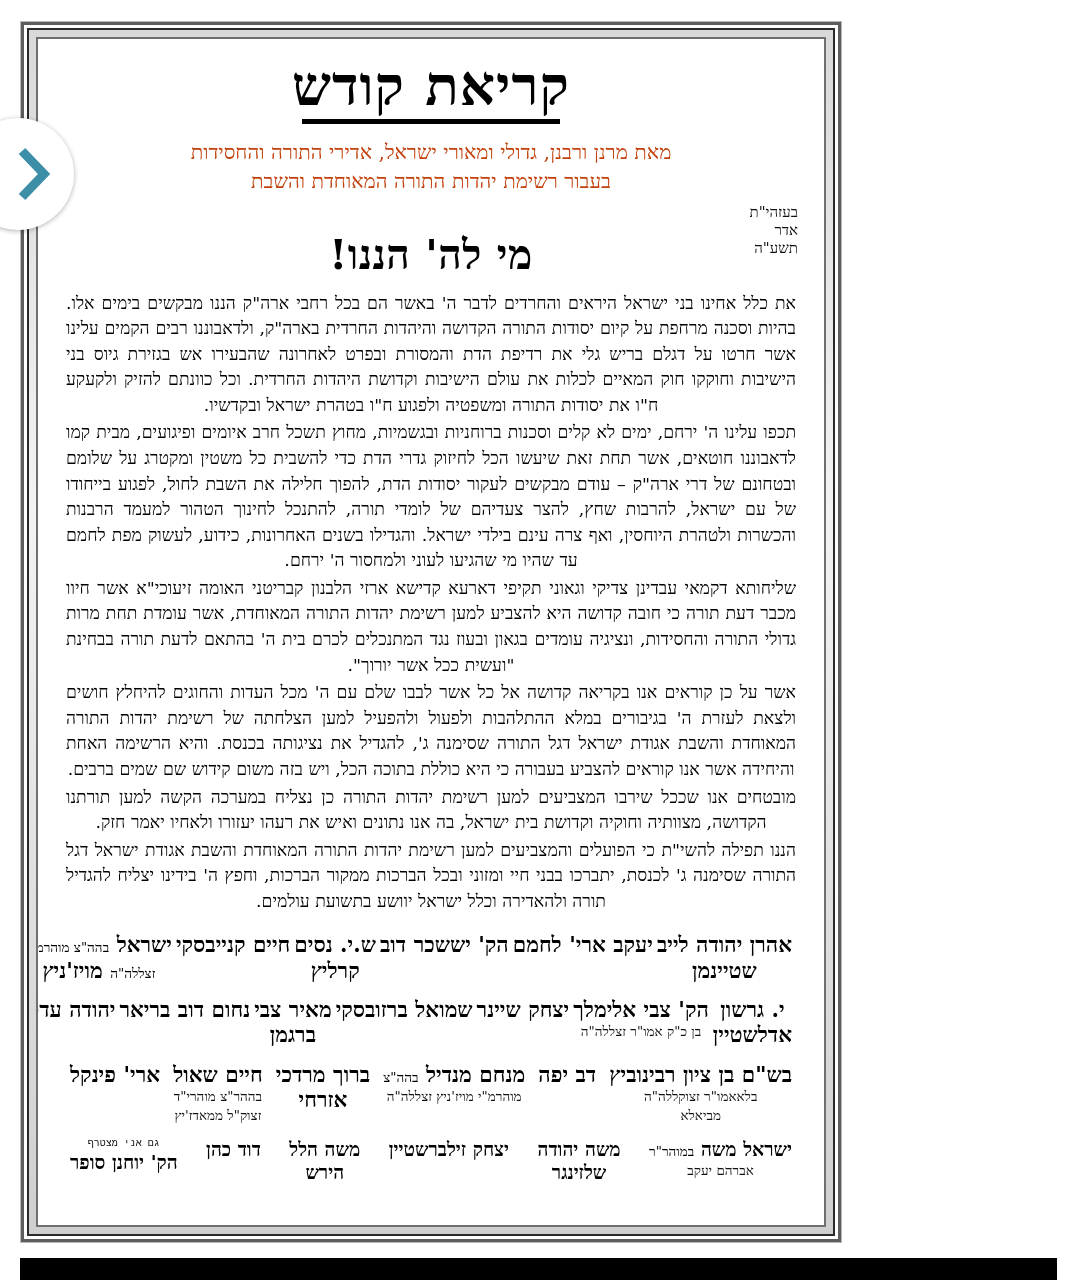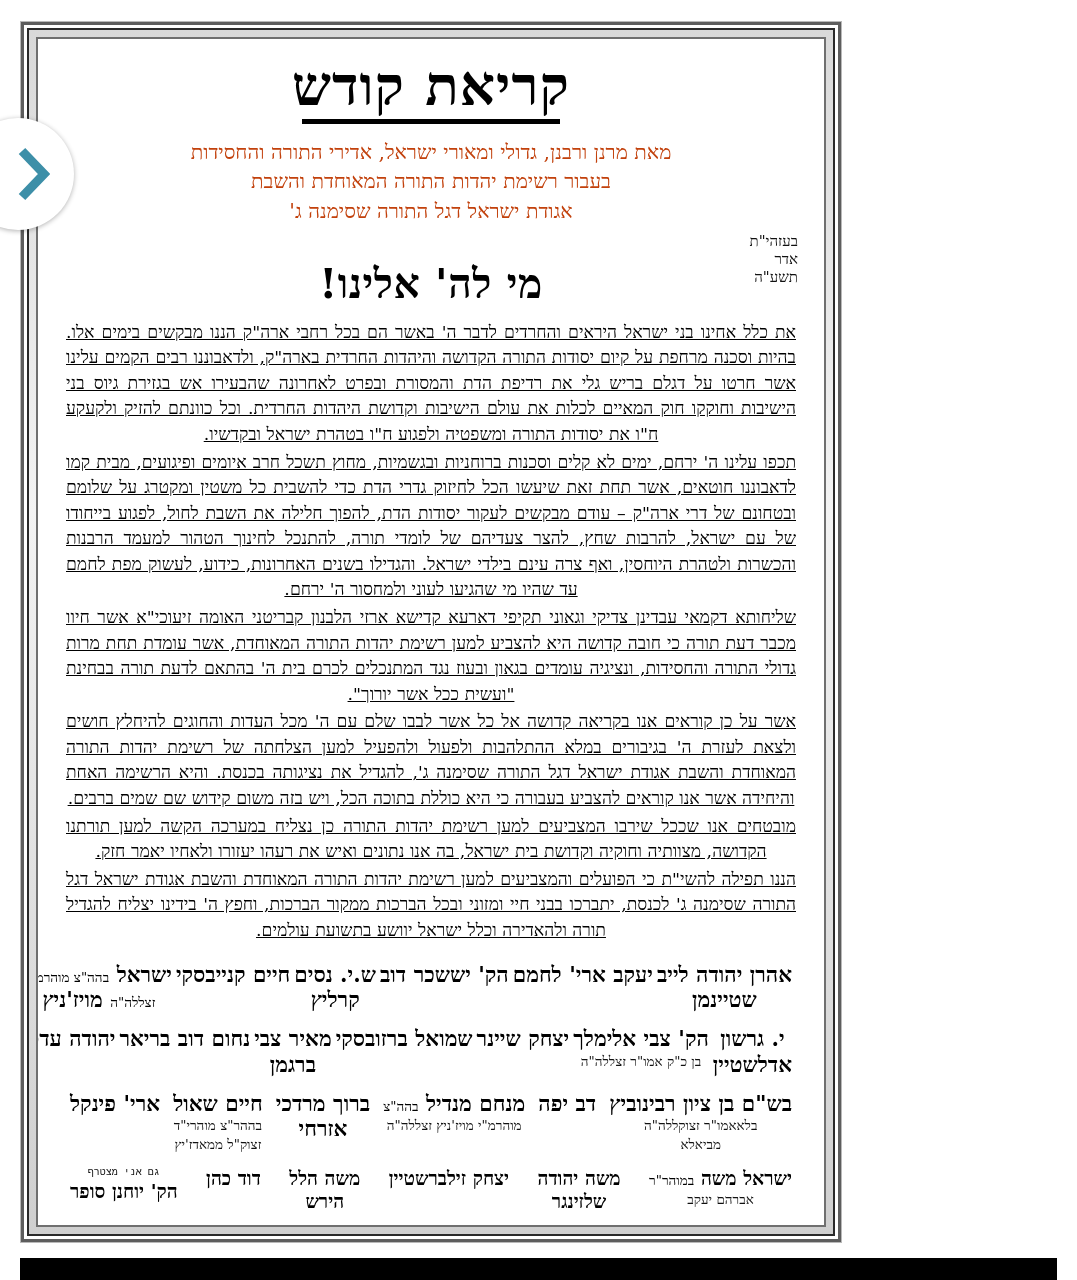--- a/index.html
+++ b/index.html
@@ -108,21 +108,21 @@
     text-align: center;
     font-family: "DejaVu Serif", "Liberation Serif", serif;
     font-weight: 700;
     font-size: 41px;
     color: #000;
     margin: 2px 0 12px 0;
     letter-spacing: 0.5px;
   }
 
   
-  .body-copy { margin: 0 2px; text-decoration: underline; }
+  .body-copy { margin: 0 2px; }
   .body-copy p {
     margin: 0 0 2px 0;
     font-family: "DejaVu Serif", "Liberation Serif", serif;
     font-size: 17.4px;
     line-height: 1.47;
     text-align: justify;
     text-align-last: center;
     color: #000;
     direction: rtl;
   }
@@ -212,28 +212,27 @@
       <div class="poster-inner">
 
         <div class="content">
 
           <h1 class="main-title">קריאת קודש</h1>
           <div class="title-rule"></div>
 
           <div class="subtitle">
             <div>מאת מרנן ורבנן, גדולי ומאורי ישראל, אדירי התורה והחסידות</div>
             <div>בעבור רשימת יהדות התורה המאוחדת והשבת</div>
-            <div>אגודת ישראל דגל התורה שסימנה ג'</div>
           </div>
 
           <div class="date-row">
             <div class="date-line">בעזהי"ת אדר תשע"ה</div>
           </div>
 
-          <h2 class="call-title">מי לה' אלינו!</h2>
+          <h2 class="call-title">מי לה' הננו!</h2>
 
           <div class="body-copy">
             <p>את כלל אחינו בני ישראל היראים והחרדים לדבר ה' באשר הם בכל רחבי ארה"ק הננו מבקשים בימים אלו. בהיות וסכנה מרחפת על קיום יסודות התורה הקדושה והיהדות החרדית בארה"ק, ולדאבוננו רבים הקמים עלינו אשר חרטו על דגלם בריש גלי את רדיפת הדת והמסורת ובפרט לאחרונה שהבעירו אש בגזירת גיוס בני הישיבות וחוקקו חוק המאיים לכלות את עולם הישיבות וקדושת היהדות החרדית. וכל כוונתם להזיק ולקעקע ח"ו את יסודות התורה ומשפטיה ולפגוע ח"ו בטהרת ישראל ובקדשיו.</p>
             <p>תכפו עלינו ה' ירחם, ימים לא קלים וסכנות ברוחניות ובגשמיות, מחוץ תשכל חרב איומים ופיגועים, מבית קמו לדאבוננו חוטאים, אשר תחת זאת שיעשו הכל לחיזוק גדרי הדת כדי להשבית כל משטין ומקטרג על שלומם ובטחונם של דרי ארה"ק – עודם מבקשים לעקור יסודות הדת, להפוך חלילה את השבת לחול, לפגוע בייחודו של עם ישראל, להרבות שחץ, להצר צעדיהם של לומדי תורה, להתנכל לחינוך הטהור למעמד הרבנות והכשרות ולטהרת היוחסין, ואף צרה עינם בילדי ישראל. והגדילו בשנים האחרונות, כידוע, לעשוק מפת לחמם עד שהיו מי שהגיעו לעוני ולמחסור ה' ירחם.</p>
             <p>שליחותא דקמאי עבדינן צדיקי וגאוני תקיפי דארעא קדישא ארזי הלבנון קבריטני האומה זיעוכי"א אשר חיוו מכבר דעת תורה כי חובה קדושה היא להצביע למען רשימת יהדות התורה המאוחדת, אשר עומדת תחת מרות גדולי התורה והחסידות, ונציגיה עומדים בגאון ובעוז נגד המתנכלים לכרם בית ה' בהתאם לדעת תורה בבחינת "ועשית ככל אשר יורוך".</p>
             <p>אשר על כן קוראים אנו בקריאה קדושה אל כל אשר לבבו שלם עם ה' מכל העדות והחוגים להיחלץ חושים ולצאת לעזרת ה' בגיבורים במלא ההתלהבות ולפעול ולהפעיל למען הצלחתה של רשימת יהדות התורה המאוחדת והשבת אגודת ישראל דגל התורה שסימנה ג', להגדיל את נציגותה בכנסת. והיא הרשימה האחת והיחידה אשר אנו קוראים להצביע בעבורה כי היא כוללת בתוכה הכל, ויש בזה משום קידוש שם שמים ברבים.</p>
             <p>מובטחים אנו שככל שירבו המצביעים למען רשימת יהדות התורה כן נצליח במערכה הקשה למען תורתנו הקדושה, מצוותיה וחוקיה וקדושת בית ישראל, בה אנו נתונים ואיש את רעהו יעזורו ולאחיו יאמר חזק.</p>
             <p>הננו תפילה להשי"ת כי הפועלים והמצביעים למען רשימת יהדות התורה המאוחדת והשבת אגודת ישראל דגל התורה שסימנה ג' לכנסת, יתברכו בבני חיי ומזוני ובכל הברכות ממקור הברכות, וחפץ ה' בידינו יצליח להגדיל תורה ולהאדירה וכלל ישראל יוושע בתשועת עולמים.</p>
           </div>
 

